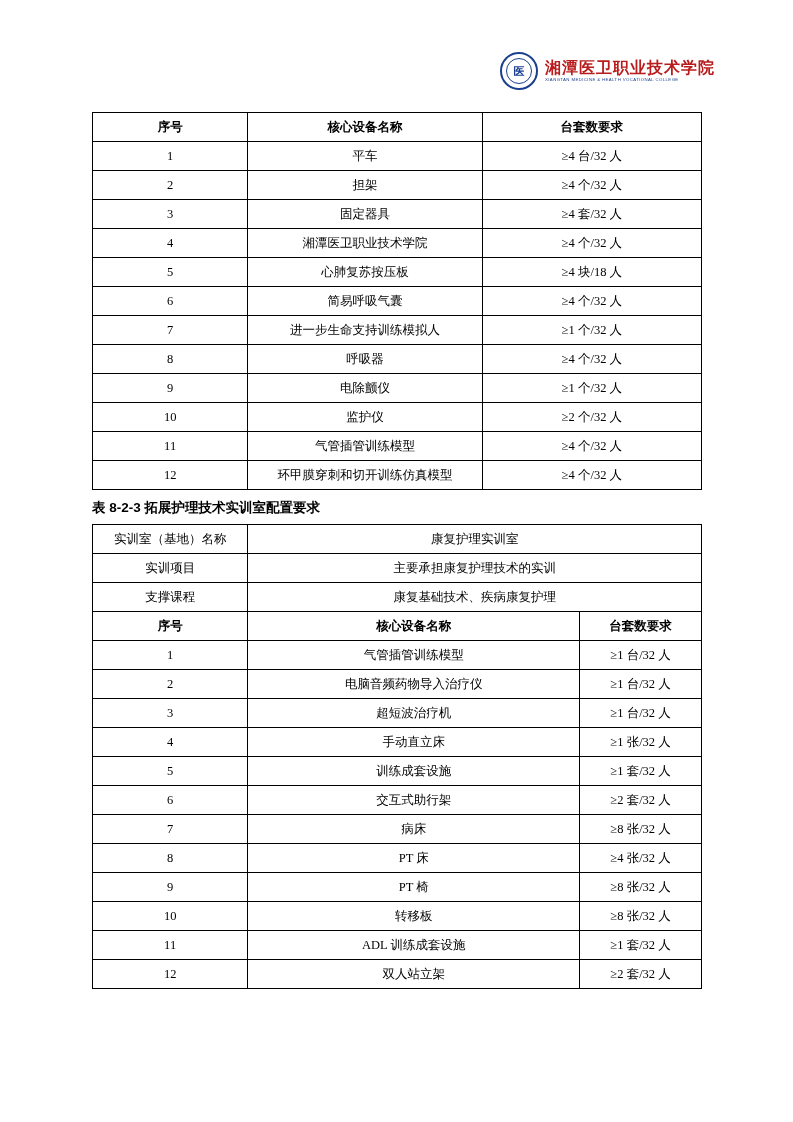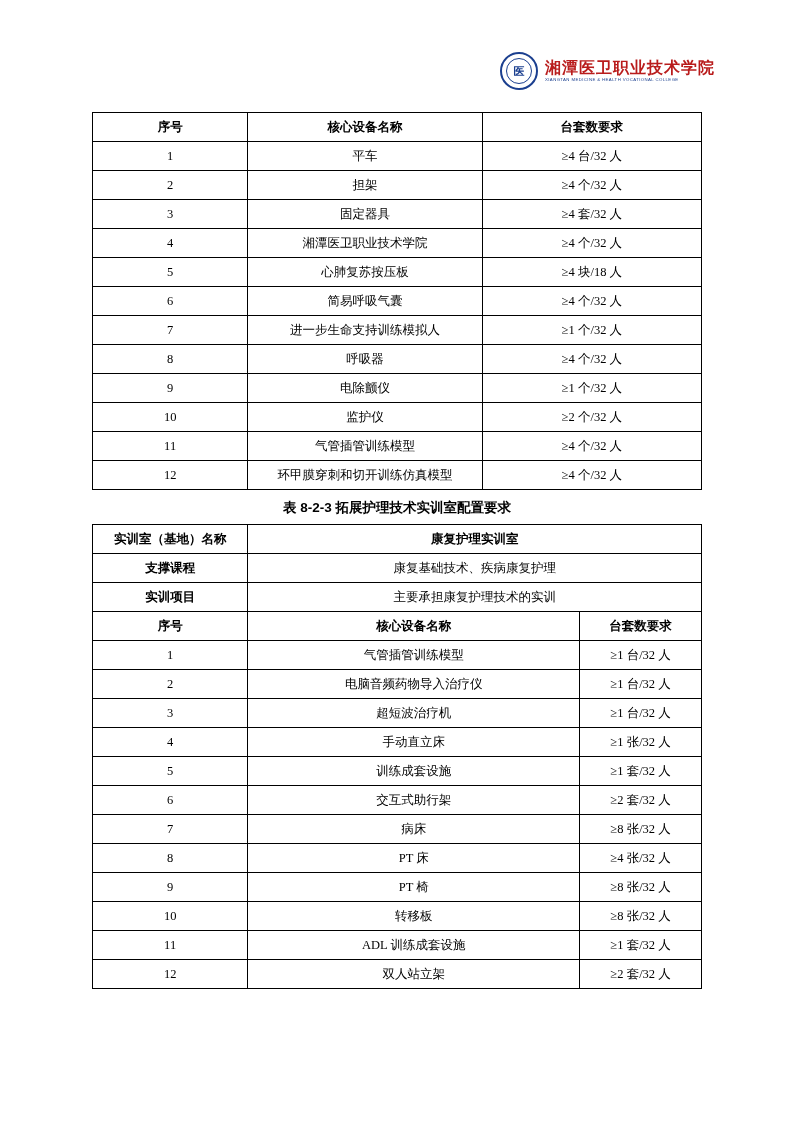--- a/index.html
+++ b/index.html
@@ -93,28 +93,27 @@
     font-size: 12.5px;
     font-family: "Liberation Serif", "DejaVu Serif", serif;
     padding: 0;
     height: 28px;
     line-height: 1.2;
   }
   table.doc-table th {
     font-weight: bold;
   }
   .cap {
-    text-align: center;
     font-size: 13.5px;
     font-weight: bold;
     margin: 9px 0 7px 0;
     font-family: "Liberation Sans", "DejaVu Sans", sans-serif;
   }
   .tbl2 td.lbl {
-    font-weight: bold;
+    font-weight: normal;
   }
   .sup-area {
     font-size: 12.5px;
   }
   sup { font-size: 8px; }
 </style>
 </head>
 <body>
 
 <div class="page">
@@ -211,29 +210,29 @@
     <table class="doc-table tbl2">
       <colgroup>
         <col style="width:25.5%">
         <col style="width:22%">
         <col style="width:32.5%">
         <col style="width:20%">
       </colgroup>
       <tbody>
         <tr>
           <td class="lbl">实训室（基地）名称</td>
-          <td colspan="3" style="font-weight:bold;">康复护理实训室</td>
+          <td colspan="3" style="font-weight:normal;">康复护理实训室</td>
+        </tr>
+        <tr>
+          <td class="lbl">实训项目</td>
+          <td colspan="3">主要承担康复护理技术的实训</td>
         </tr>
         <tr>
           <td class="lbl">支撑课程</td>
           <td colspan="3">康复基础技术、疾病康复护理</td>
-        </tr>
-        <tr>
-          <td class="lbl">实训项目</td>
-          <td colspan="3">主要承担康复护理技术的实训</td>
         </tr>
         <tr>
           <th>序号</th>
           <th colspan="2">核心设备名称</th>
           <th>台套数要求</th>
         </tr>
         <tr>
           <td>1</td>
           <td colspan="2">气管插管训练模型</td>
           <td>≥1 台/32 人</td>

